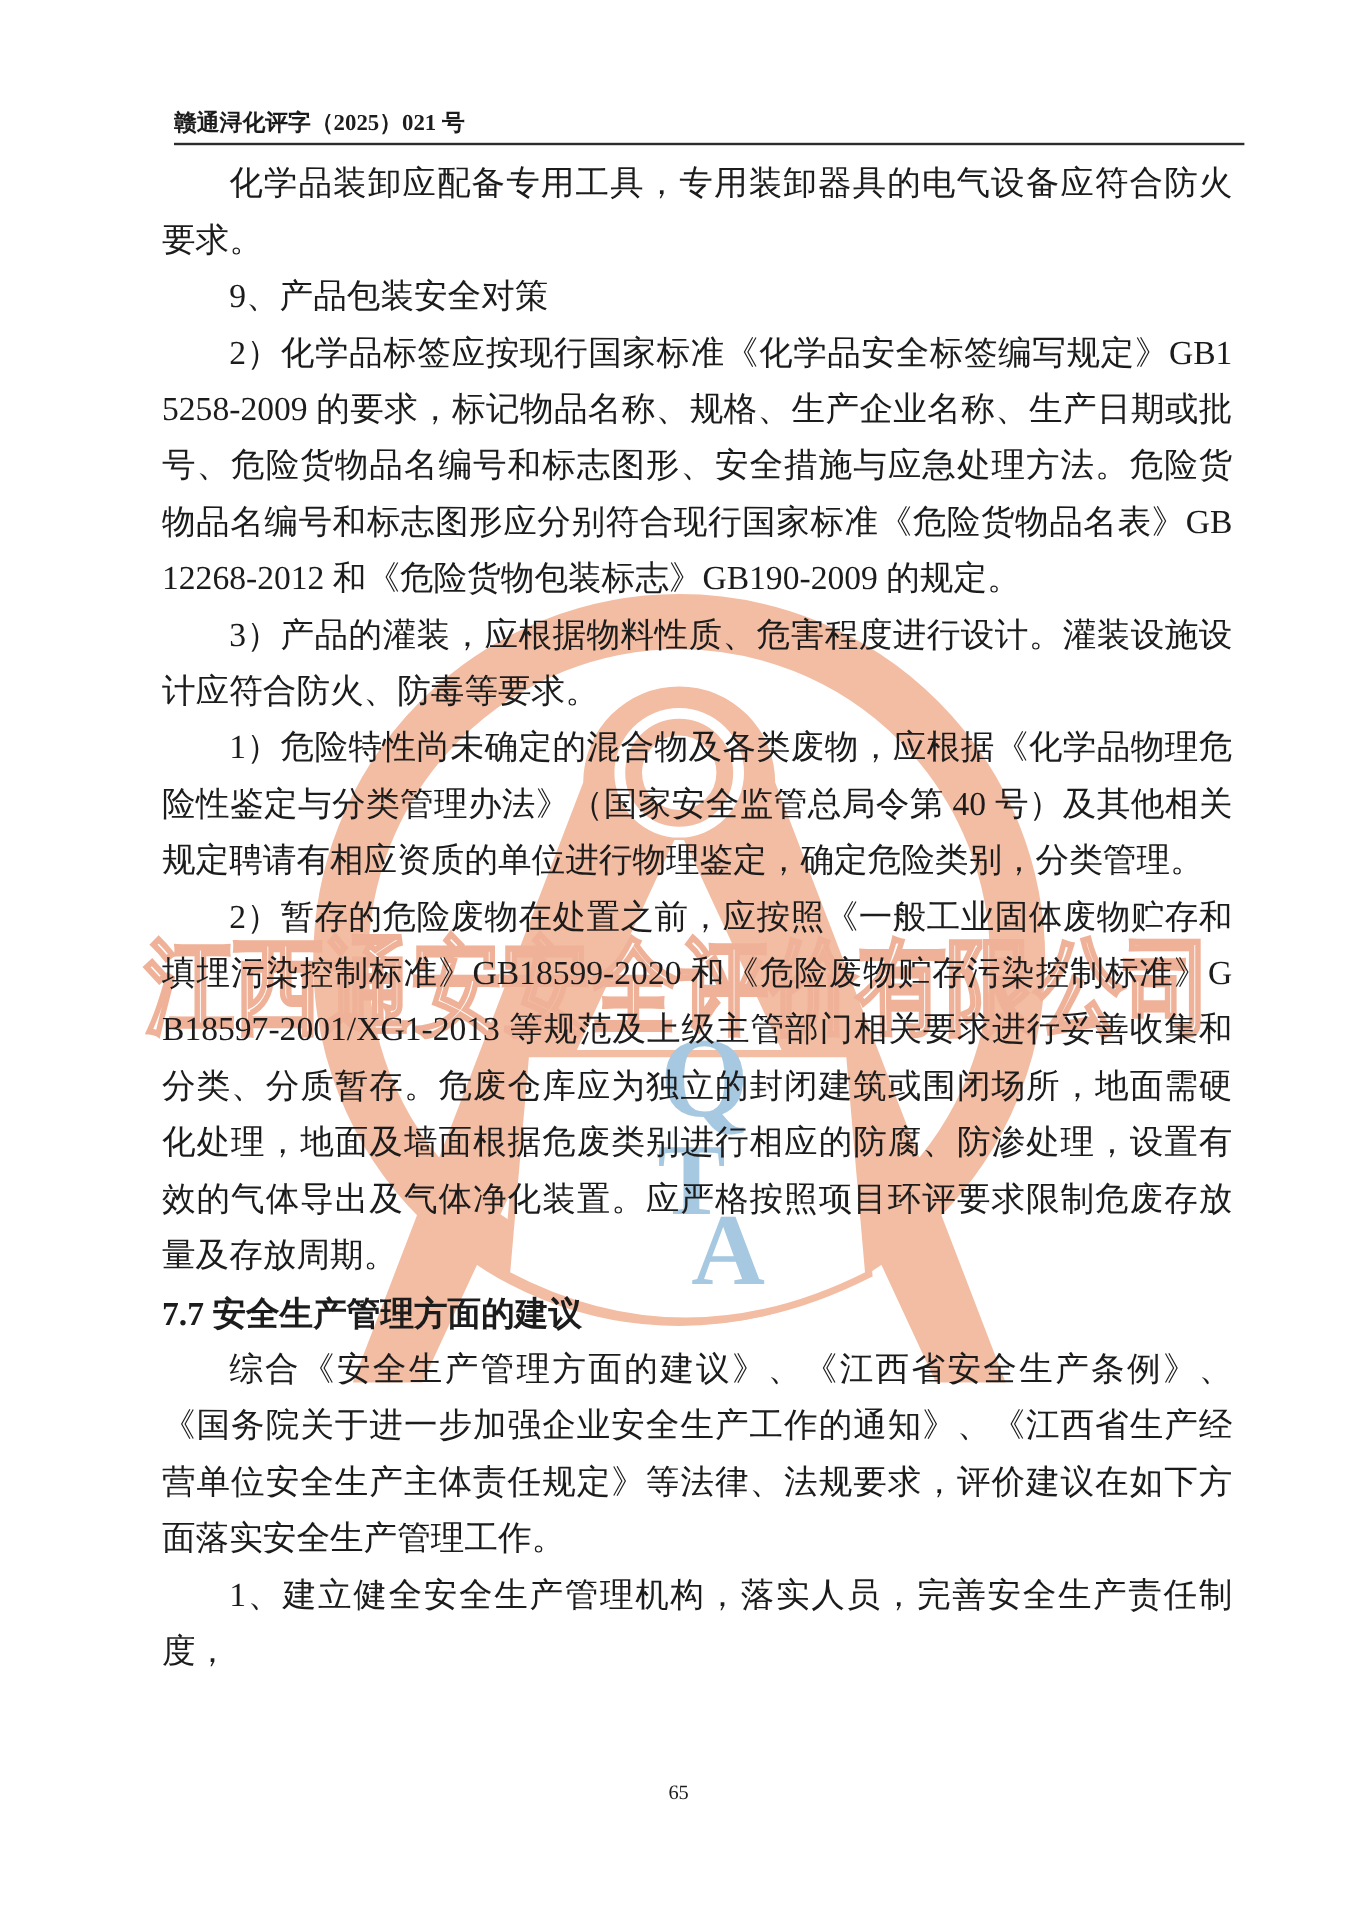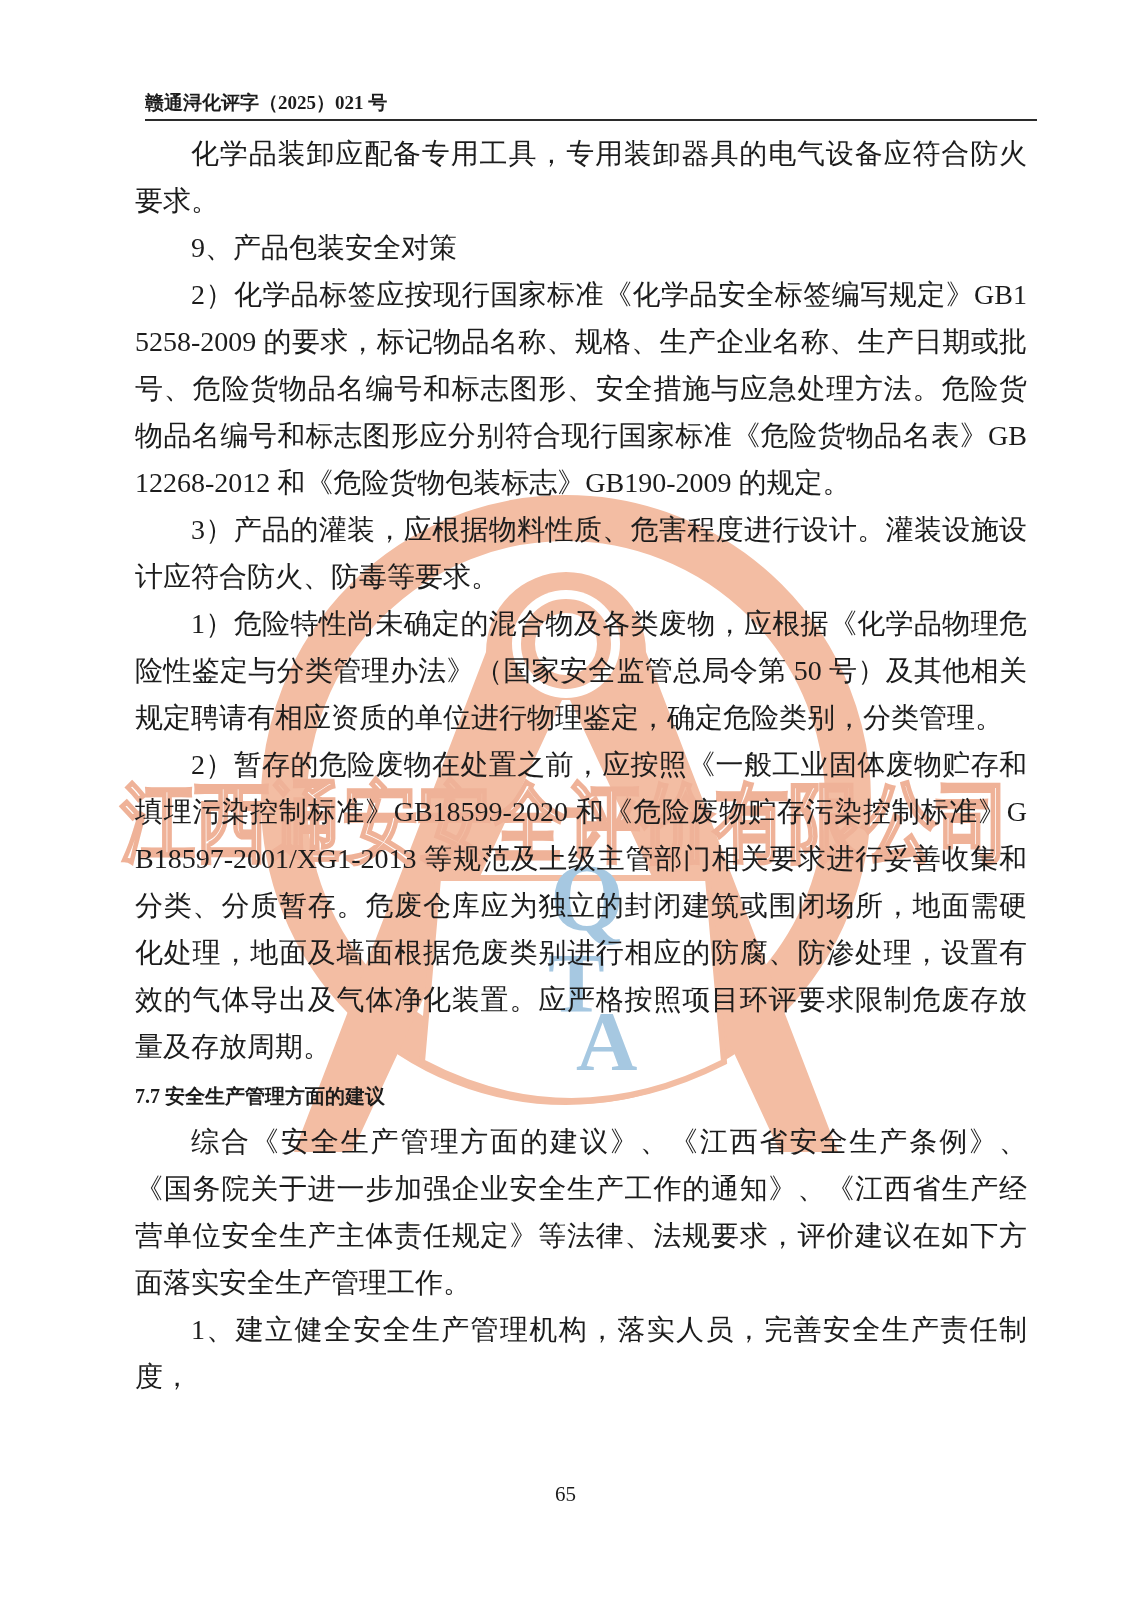--- a/index.html
+++ b/index.html
@@ -33,28 +33,28 @@
     font-size:28px;line-height:47px;
     text-align:justify;
     word-break:break-all;
   }
   .doc-body p{
     margin:0;
     text-indent:2em;
   }
   .doc-body h2.section-heading{
     margin:6px 0 2px 0;
-    font-size:20px;line-height:40px;
+    font-size:28px;line-height:40px;
     font-weight:700;
     text-indent:0;
     text-align:left;
   }
   .page-number{
     position:absolute;left:0;top:1482px;width:1131px;
-    text-align:center;font-size:21px;line-height:24px;
+    text-align:center;font-size:17px;line-height:24px;
     z-index:1;
   }
 </style>
 </head>
 <body>
 
 <div class="page">
 
   <svg class="watermark" viewBox="0 0 1131 1600" xmlns="http://www.w3.org/2000/svg" aria-hidden="true">
 
@@ -76,21 +76,21 @@
 
   <div class="header">
     <span class="h-right">赣通浔化评字（2025）021 号</span>
   </div>
 
   <div class="doc-body">
     <p>化学品装卸应配备专用工具，专用装卸器具的电气设备应符合防火要求。</p>
     <p>9、产品包装安全对策</p>
     <p>2）化学品标签应按现行国家标准《化学品安全标签编写规定》GB15258-2009 的要求，标记物品名称、规格、生产企业名称、生产日期或批号、危险货物品名编号和标志图形、安全措施与应急处理方法。危险货物品名编号和标志图形应分别符合现行国家标准《危险货物品名表》GB12268-2012 和《危险货物包装标志》GB190-2009 的规定。</p>
     <p>3）产品的灌装，应根据物料性质、危害程度进行设计。灌装设施设计应符合防火、防毒等要求。</p>
-    <p>1）危险特性尚未确定的混合物及各类废物，应根据《化学品物理危险性鉴定与分类管理办法》（国家安全监管总局令第 50 号）及其他相关规定聘请有相应资质的单位进行物理鉴定，确定危险类别，分类管理。</p>
+    <p>1）危险特性尚未确定的混合物及各类废物，应根据《化学品物理危险性鉴定与分类管理办法》（国家安全监管总局令第 40 号）及其他相关规定聘请有相应资质的单位进行物理鉴定，确定危险类别，分类管理。</p>
     <p>2）暂存的危险废物在处置之前，应按照《一般工业固体废物贮存和填埋污染控制标准》GB18599-2020 和《危险废物贮存污染控制标准》GB18597-2001/XG1-2013 等规范及上级主管部门相关要求进行妥善收集和分类、分质暂存。危废仓库应为独立的封闭建筑或围闭场所，地面需硬化处理，地面及墙面根据危废类别进行相应的防腐、防渗处理，设置有效的气体导出及气体净化装置。应严格按照项目环评要求限制危废存放量及存放周期。</p>
     <h2 class="section-heading">7.7 安全生产管理方面的建议</h2>
     <p>综合《安全生产管理方面的建议》、《江西省安全生产条例》、《国务院关于进一步加强企业安全生产工作的通知》、《江西省生产经营单位安全生产主体责任规定》等法律、法规要求，评价建议在如下方面落实安全生产管理工作。</p>
     <p>1、建立健全安全生产管理机构，落实人员，完善安全生产责任制度，</p>
   </div>
 
   <div class="page-number">65</div>
 
 </div>
 

